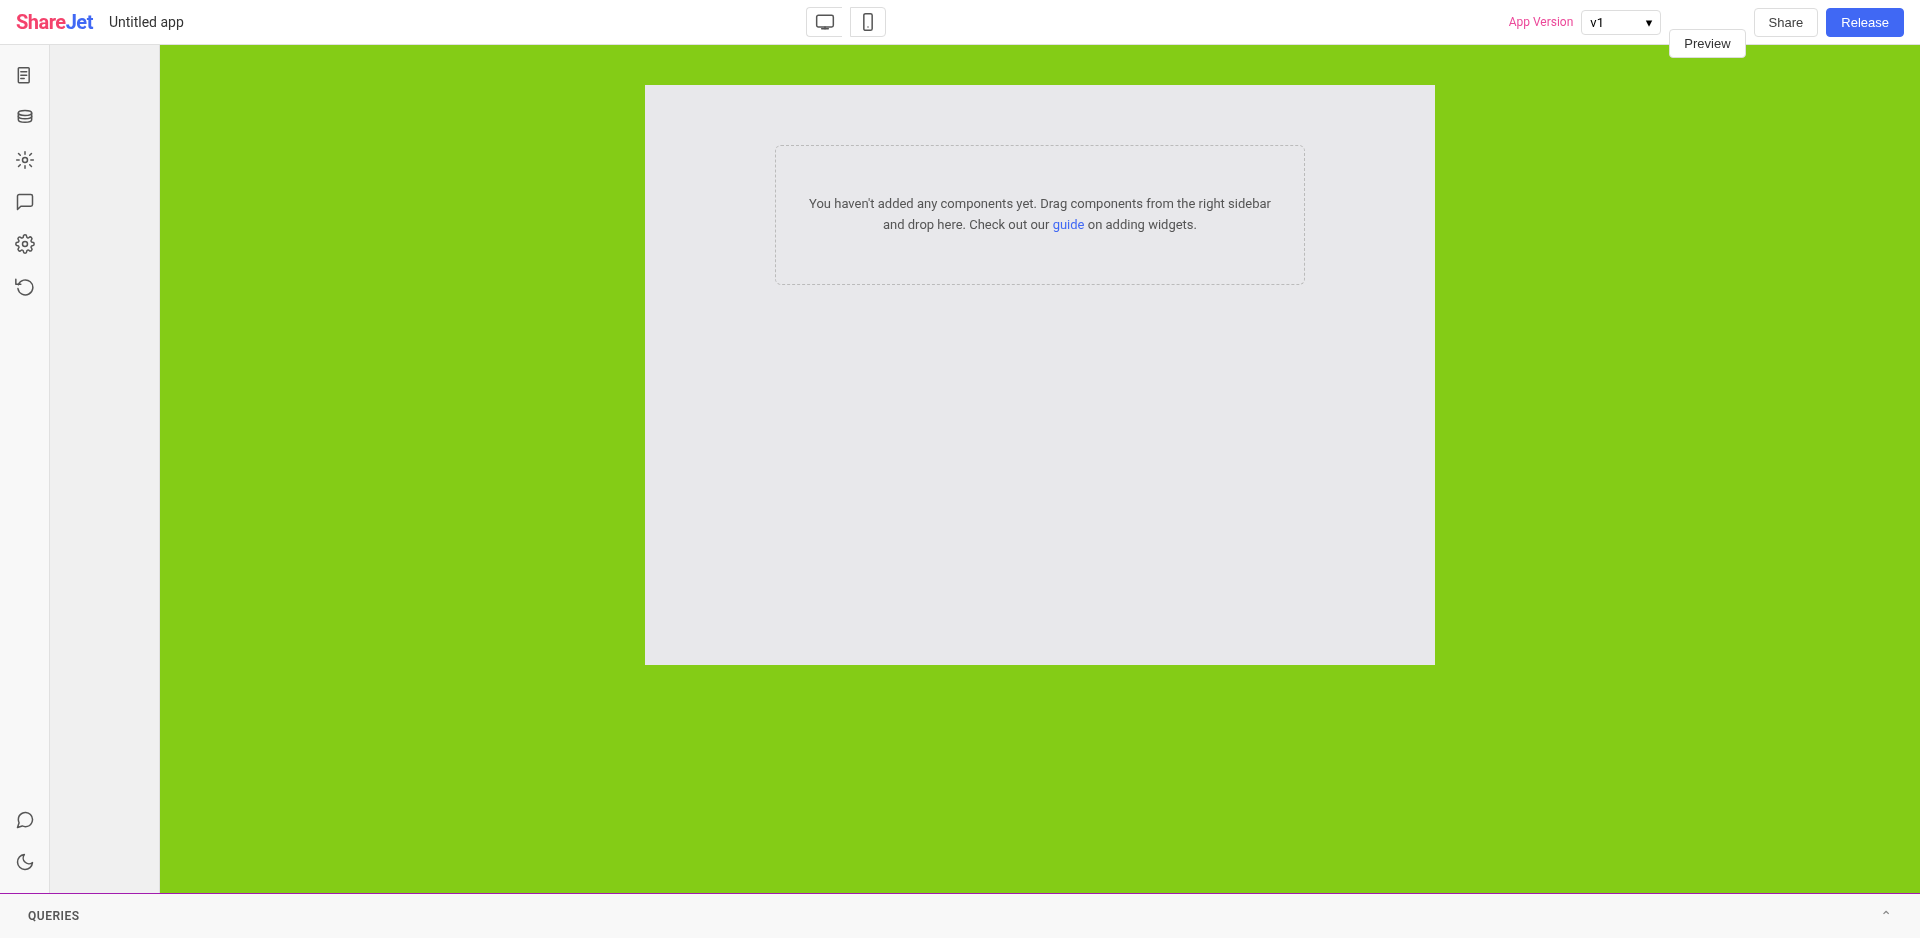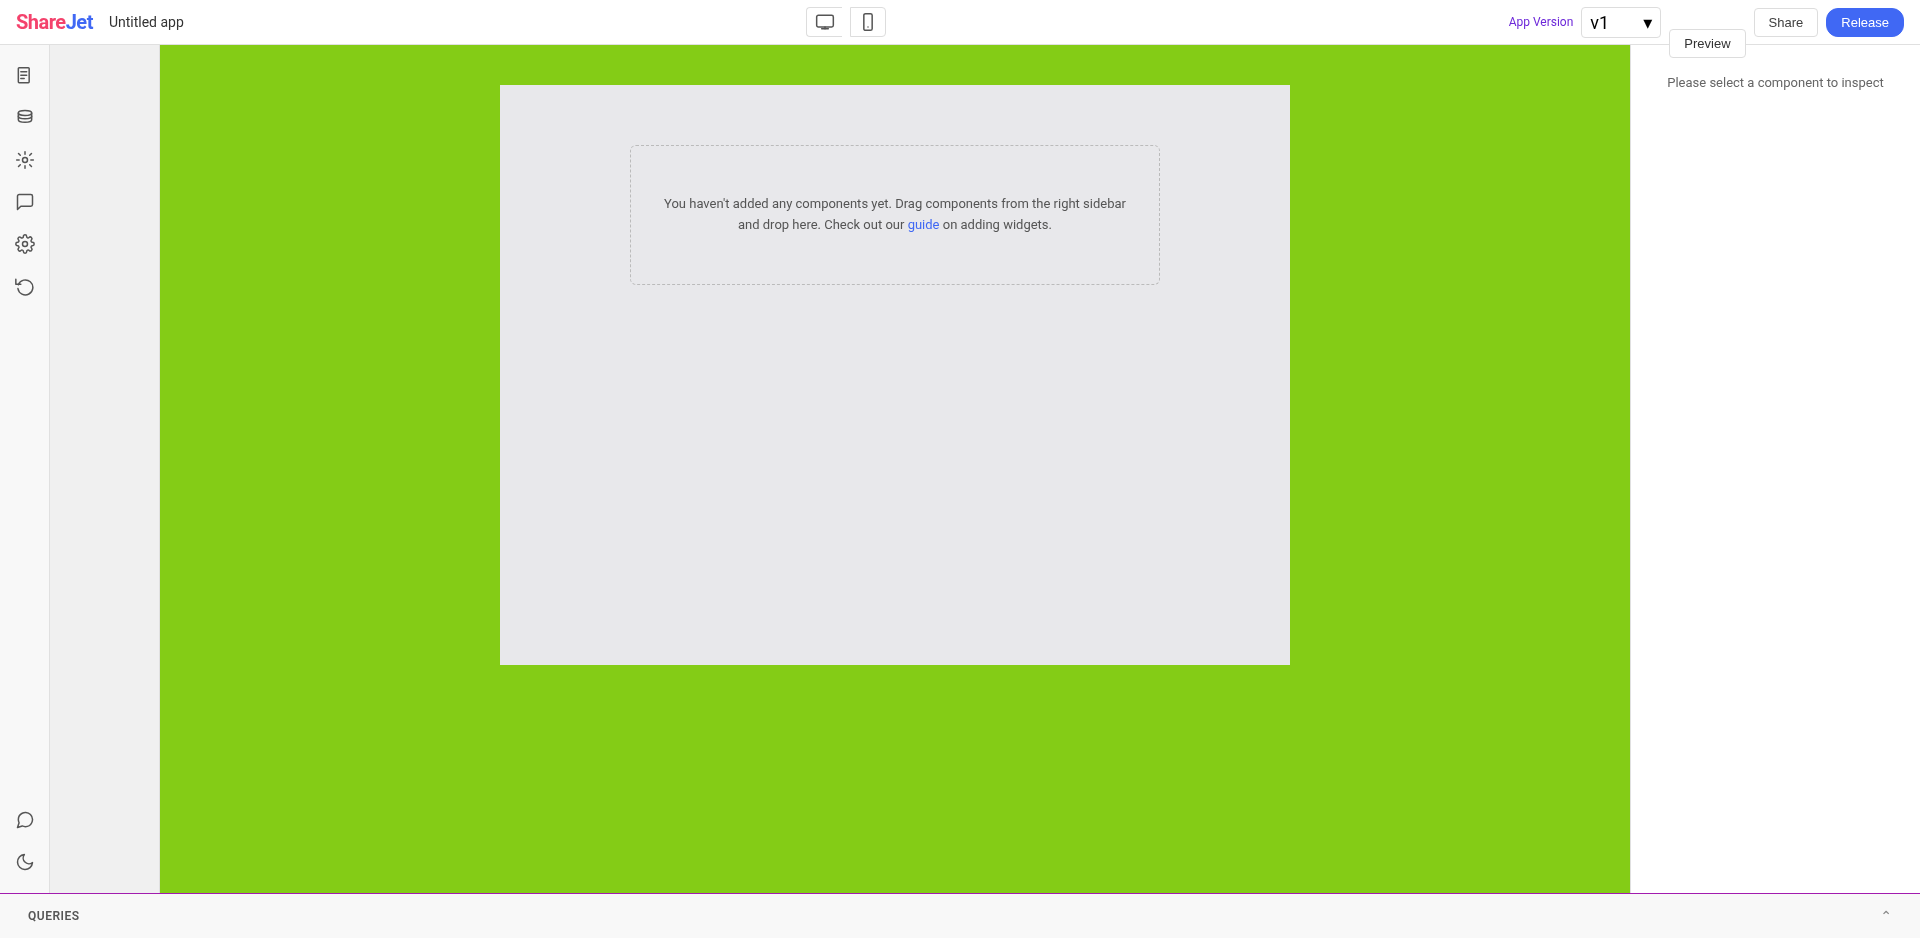--- a/index.html
+++ b/index.html
@@ -58,30 +58,30 @@
     .device-btn:last-child {
       border-radius: 0 4px 4px 0;
     }
     .header-right {
       display: flex;
       align-items: center;
       gap: 8px;
     }
     .app-version-label {
       font-size: 12px;
-      color: #6d28d9;
+      color: #ec4899;
     }
     .version-select {
       display: flex;
       align-items: center;
       gap: 4px;
       border: 1px solid #ddd;
       border-radius: 4px;
       padding: 4px 8px;
-      font-size: 18px;
+      font-size: 13px;
       background: #fff;
       cursor: pointer;
       min-width: 80px;
       justify-content: space-between;
     }
     .preview-btn {
       padding: 6px 14px;
       font-size: 13px;
       background: #fff;
       border: 1px solid #ddd;
@@ -98,21 +98,21 @@
       border-radius: 4px;
       cursor: pointer;
       color: #404040;
       text-align: right;
     }
     .release-btn {
       padding: 6px 14px;
       font-size: 13px;
       background: #4068f4;
       border: 1px solid #4068f4;
-      border-radius: 12px;
+      border-radius: 4px;
       cursor: pointer;
       color: #fff;
       font-weight: 500;
     }
 
     
     .main-layout {
       display: flex;
       flex: 1;
       overflow: hidden;
@@ -346,21 +346,18 @@
     <div class="canvas-container">
       <div class="drop-zone">
         <div class="drop-zone-text">
           <span>You haven't added any components yet. Drag components from the right sidebar</span><br>
           <span>and drop here. Check out our </span><a class="drop-zone-link" href="#"><span>guide</span></a><span> on adding widgets.</span>
         </div>
       </div>
     </div>
   </div>
 
-  <div class="right-panel">
-    <span class="inspect-text">Please select a component to inspect</span>
-  </div>
 </div>
 
 <div class="queries-panel">
   <span class="queries-label">QUERIES</span>
   <span class="chevron-icon">⌃</span>
 </div>
 
 </body></html>

